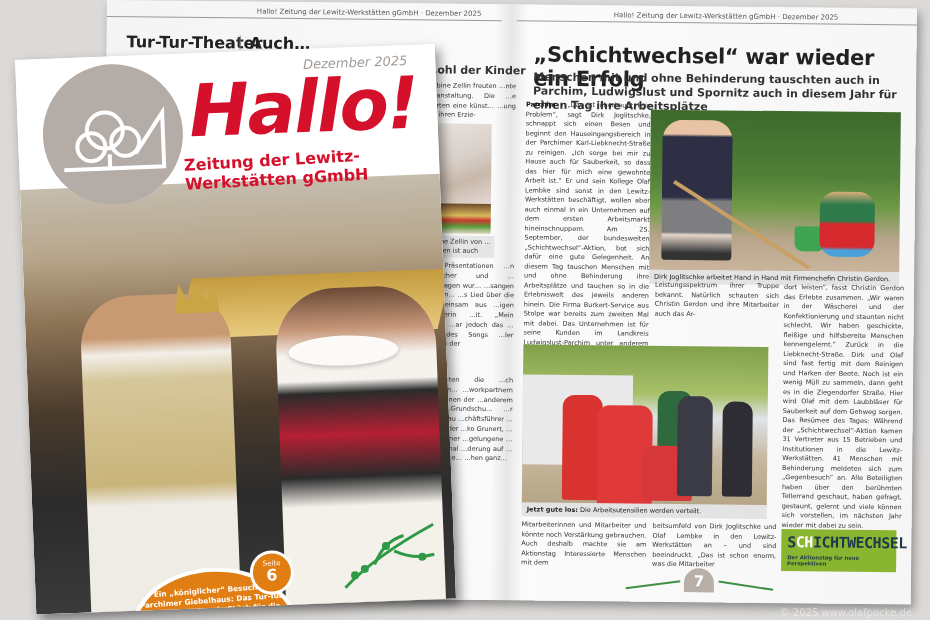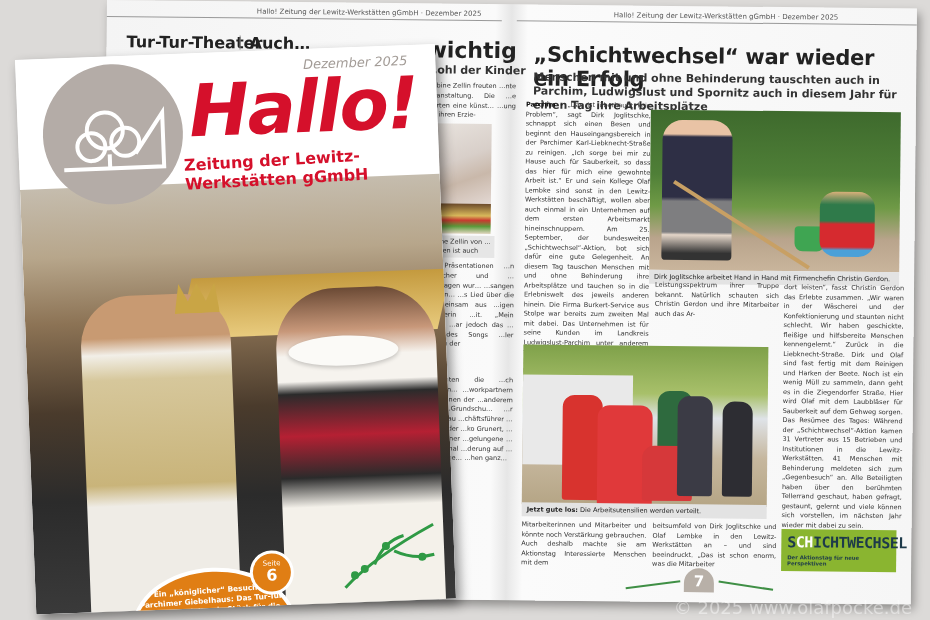--- a/index.html
+++ b/index.html
@@ -81,35 +81,34 @@
   .actor2 { position: absolute; left: 250px; top: 130px; width: 160px; height: 420px;
     background: linear-gradient(180deg,#6b4a35 0%,#c8987a 10%,#f6f3ee 16%,#f6f3ee 22%,#2b2b2b 25%,#b52033 35%,#2b2b2b 45%,#f4f1ea 52%,#f4f1ea 100%); border-radius: 60px 60px 20px 20px; }
   .ruff { position: absolute; left: 262px; top: 178px; width: 110px; height: 30px; background: #fbfaf7; border-radius: 50%; box-shadow: 0 2px 4px rgba(0,0,0,0.2); }
   .badge-big { position: absolute; left: 95px; top: 515px; width: 165px; height: 120px; border-radius: 50%; background: #e07e14; border: 4px solid #fff; z-index: 4; }
   .badge-text { position: absolute; left: 102px; top: 533px; width: 150px; font-size: 7.4px; line-height: 10px; font-weight: bold; color: #fff; text-align: center; z-index: 5; transform: rotate(-2deg); }
   .badge-small { position: absolute; left: 215px; top: 500px; width: 44px; height: 44px; border-radius: 50%; background: #e07e14; border: 3px solid #fff; z-index: 5; color: #fff; text-align: center; }
   .badge-small .lbl { font-size: 7px; margin-top: 6px; }
   .badge-small .num { font-size: 16px; font-weight: bold; line-height: 16px; }
   .holly { position: absolute; left: 300px; top: 470px; width: 110px; height: 80px; z-index: 3; }
 
-  .watermark { position: absolute; right: 18px; bottom: 2px; font-size: 18px; color: rgba(255,255,255,0.45); }
+  .watermark { position: absolute; right: 18px; bottom: 2px; font-size: 10px; color: rgba(255,255,255,0.45); }
 </style>
 </head>
 <body>
 
 <div class="spread">
   <div class="runhead runhead-left">Hallo!  Zeitung der Lewitz-Werkstätten gGmbH  ·  Dezember 2025</div>
   <div class="runhead runhead-right">Hallo!  Zeitung der Lewitz-Werkstätten gGmbH  ·  Dezember 2025</div>
   <div class="rule rule-left"></div>
   <div class="rule rule-right"></div>
 
   <div class="left-page-heading">Tur-Tur-Theater</div>
   <div class="left-divider"></div>
   <div class="left-page-heading2">Auch…</div>
-  <div class="wichtig">wichtig</div>
   <div class="wichtig-sub">…ohl der Kinder</div>
   <div class="left-col-text" style="top:78px;">…abine Zellin freuten …nte Veranstaltung. Die …e führten eine künst… …ung mit ihren Erzie-</div>
   <div class="kid-photo"></div>
   <div class="kid-photo2"></div>
   <div class="kid-caption">…bine Zellin von …stätten ist auch</div>
   <div class="left-col-text" style="top:258px;">…e Präsentationen …n deutscher und …orgetragen wur… …sangen alle Kin… …s Lied über die …gemeinsam aus …igen Erzieherin …it. „Mein High… …ar jedoch das …hen des Songs …ler Version der</div>
   <div class="left-col-text" style="top:372px;">…auschten die …ch Erfahrun… …workpartnern …rderinnen der …anderem mit …Grundschu… …r Stadt Plau …chäftsführer …(Träger der …ko Grunert, …dy Klingner …gelungene …och einmal …derung auf …scher, „ge… …hen ganz…</div>
 
   <div class="r-title">„Schichtwechsel“ war wieder ein Erfolg</div>
   <div class="r-sub">Menschen mit und ohne Behinderung tauschten auch in Parchim, Ludwigslust und Spornitz auch in diesem Jahr für einen Tag ihre Arbeitsplätze</div>

